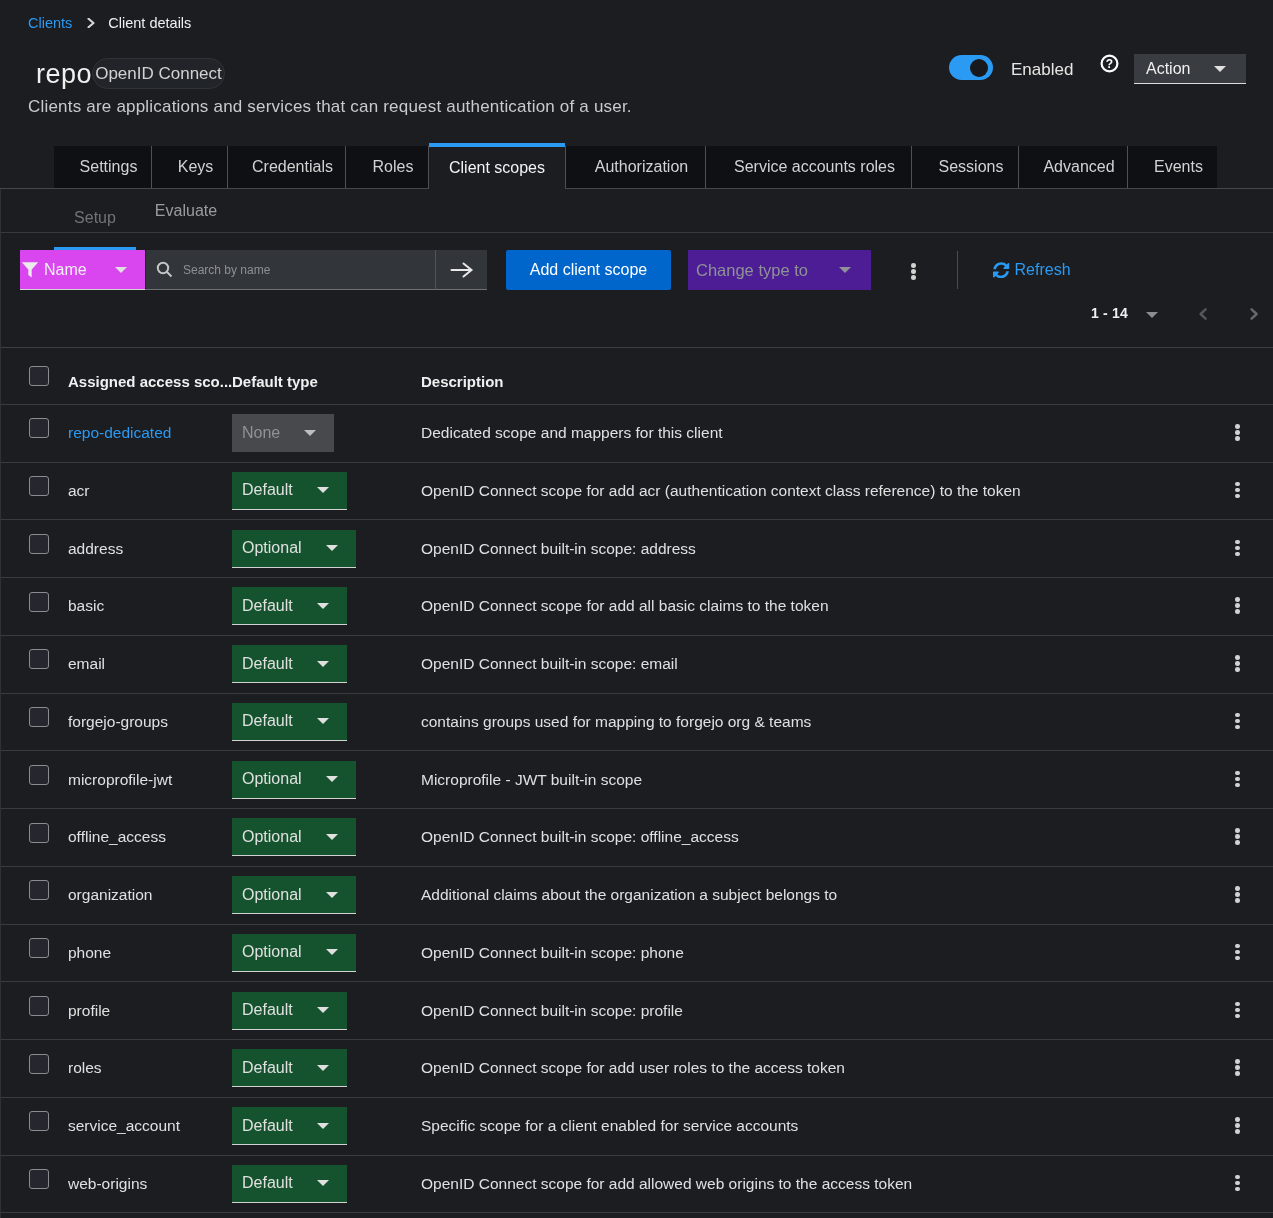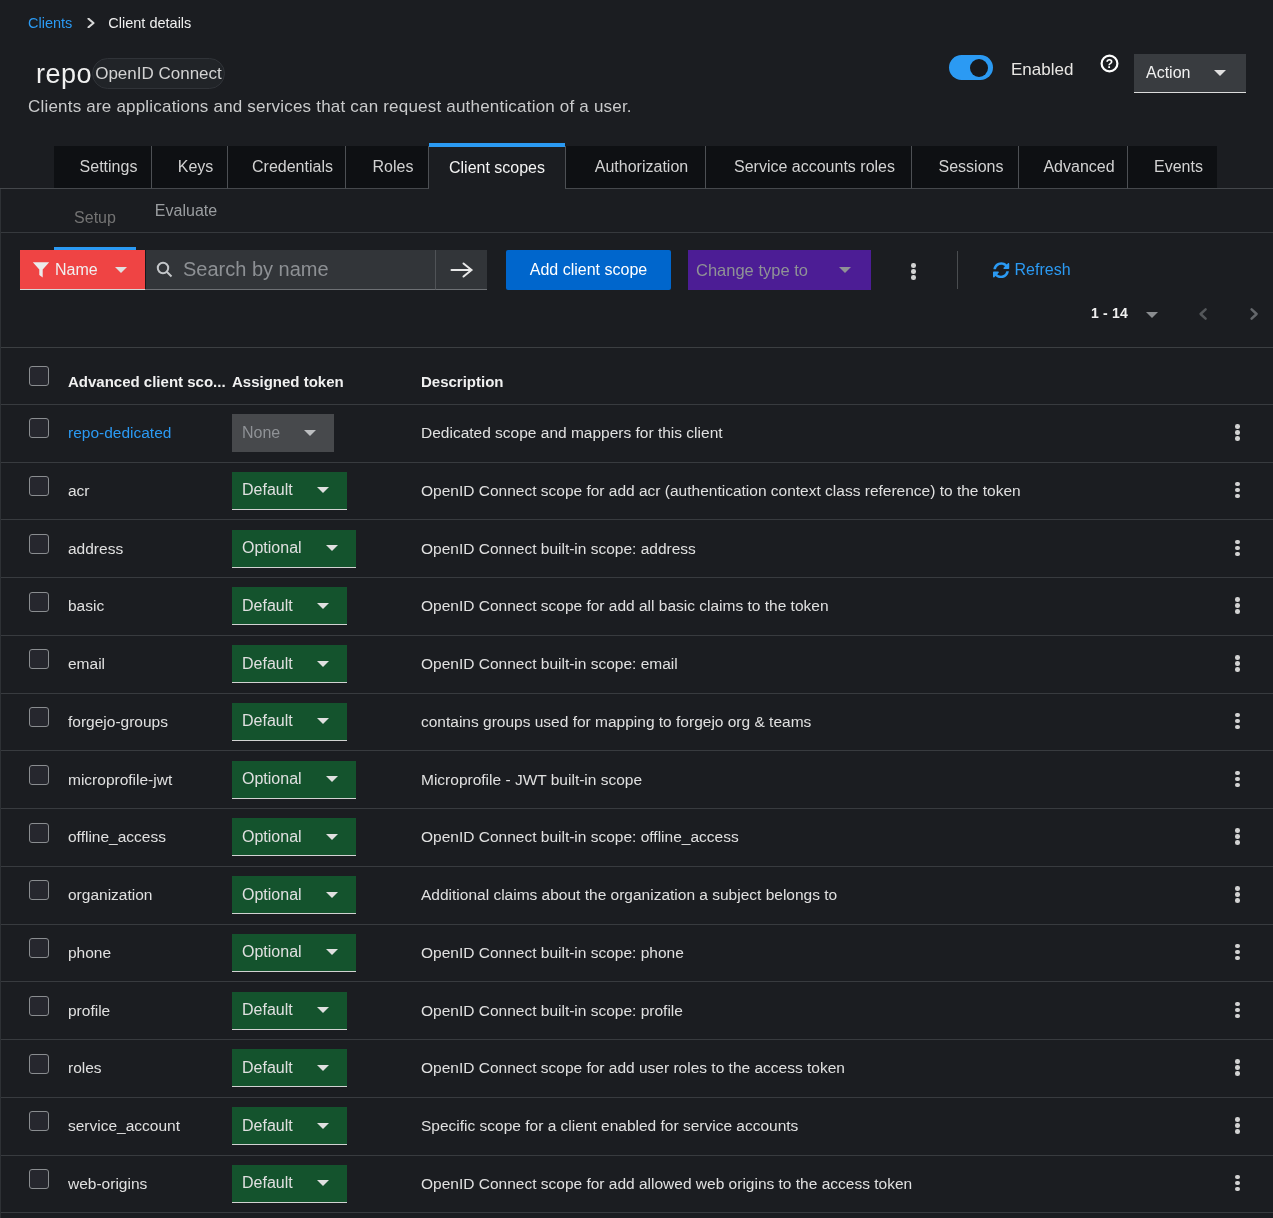--- a/index.html
+++ b/index.html
@@ -18,21 +18,21 @@
   #badge { left:92px; top:58px; width:133px; height:31px; background:#212428;
     border:1px solid #303338; border-radius:15.5px; color:#d2d2d2; font-size:17px;
     display:flex; align-items:center; justify-content:center; }
   #subtitle { left:28px; top:97px; font-size:17px; letter-spacing:0.2px; color:#c9cacb; }
   
   #toggle { left:949px; top:55px; width:44px; height:25px; border-radius:13px; background:#2b9af3; }
   #toggle .knob { position:absolute; right:5px; top:3.5px; width:18px; height:18px;
     border-radius:50%; background:#17191d; }
   #enabled-lab { left:1011px; top:60px; font-size:17px; color:#e8e6e3; }
   #help { left:1100px; top:54px; }
-  #action { left:1134px; top:54px; width:112px; height:39px; background:#393c40;
+  #action { left:1134px; top:54px; width:112px; height:30px; background:#393c40;
     border-bottom:1px solid #dcdcdc; color:#f0f0f0; font-size:16px;
     display:flex; align-items:center; justify-content:space-between; padding:0 20px 0 12px; }
   
   #tabstrip { left:0; top:143px; width:1273px; height:46px; }
   #tabline { position:absolute; left:0; top:45px; width:1273px; height:1px; background:#44474b; }
   .tab { position:absolute; top:3px; height:43px; display:flex; align-items:center;
     justify-content:center; color:#d2d2d2; font-size:16px; background:#0e1013;
     border-bottom:1.4px solid #45484c;padding-left:12px; }
   .bl { border-left:1px solid #4d5054; }
   .br { border-right:1px solid #4d5054; }
@@ -41,25 +41,25 @@
     justify-content:center; font-size:16px; z-index:2; }
   
   #subtabs { left:0; top:189px; width:1273px; height:44px; border-bottom:1px solid #36393d; }
   #setup { position:absolute; left:54px; top:0; width:82px; height:62px; color:#737373;
     font-size:16px; display:flex; align-items:center; justify-content:center;
     border-bottom:4px solid #2b9af3; }
   #evaluate { position:absolute; left:136px; top:0; width:100px; height:44px; color:#9a9da0;
     font-size:16px; display:flex; align-items:center; justify-content:center; }
   
   #searchgrp { left:20px; top:250px; width:467px; height:40px; display:flex; }
-  #fname { width:126px; height:100%; background:#ef4444; border-bottom:1px solid #d6d6d6;
+  #fname { width:126px; height:100%; background:#d946ef; border-bottom:1px solid #d6d6d6;
     border-right:1px solid #17191c;
-    display:flex; align-items:center; padding:0 18px 0 12px; color:#f0f0f0; font-size:16px; }
+    display:flex; align-items:center; padding:0 18px 0 1px; color:#f0f0f0; font-size:16px; }
   #sname { flex:1; background:#323539; border-bottom:1px solid #6d7074; display:flex; align-items:center;
-    padding:0 10px; color:#8d9094; font-size:20px; }
+    padding:0 10px; color:#8d9094; font-size:12px; }
   #sarrow { width:52px; background:#323539; border-bottom:1px solid #6d7074;
     border-left:1px solid #505357; display:flex; align-items:center;
     justify-content:center; }
   #addbtn { left:506px; top:250px; width:165px; height:40px; background:#0066cc; color:#fff;
     font-size:16px; display:flex; align-items:center; justify-content:center; border-radius:2px; }
   #changetype { left:688px; top:250px; width:183px; height:40px; background:#4c1d95;
     color:#8f9296; font-size:16.5px; display:flex; align-items:center;
     justify-content:space-between; padding:0 20px 0 8px; }
   .kebab { display:flex; flex-direction:column; align-items:center; gap:2px; }
   .kebab i { width:4.6px; height:4.6px; border-radius:50%; background:#d2d2d2; }
@@ -158,22 +158,22 @@
   <div class="abs" style="left:1197px; top:307px;"><svg width="12" height="14" viewBox="0 0 12 14">
       <path d="M8.6 2.4 L3.6 7 L8.6 11.6" fill="none" stroke="#54575a" stroke-width="2.5" stroke-linecap="round" stroke-linejoin="round"></path>
     </svg></div>
   <div class="abs" style="left:1248px; top:307px;"><svg width="12" height="14" viewBox="0 0 12 14">
       <path d="M3.6 2.4 L8.6 7 L3.6 11.6" fill="none" stroke="#64676b" stroke-width="2.5" stroke-linecap="round" stroke-linejoin="round"></path>
     </svg></div>
 
   <div class="abs" id="table">
     <div class="trow" id="thead">
       <span class="cb"></span>
-      <span class="cname" style="font-size:15px; font-weight:700; color:#f0f0f0; top:6px;">Advanced client sco...</span>
-      <span style="position:absolute; left:232px; top:6px; height:100%; display:flex; align-items:center;">Assigned token</span>
+      <span class="cname" style="font-size:15px; font-weight:700; color:#f0f0f0; top:6px;">Assigned access sco...</span>
+      <span style="position:absolute; left:232px; top:6px; height:100%; display:flex; align-items:center;">Default type</span>
       <span style="position:absolute; left:421px; top:6px; height:100%; display:flex; align-items:center;">Description</span>
     </div>
     <div class="trow">
       <span class="cb"></span>
       <span class="cname">
         <a>repo-dedicated</a>
       </span>
       <span class="ctype dis">None <span class="caret"></span></span>
       <span class="cdesc">Dedicated scope and mappers for this client</span>
       <span class="ckebab kebab">

